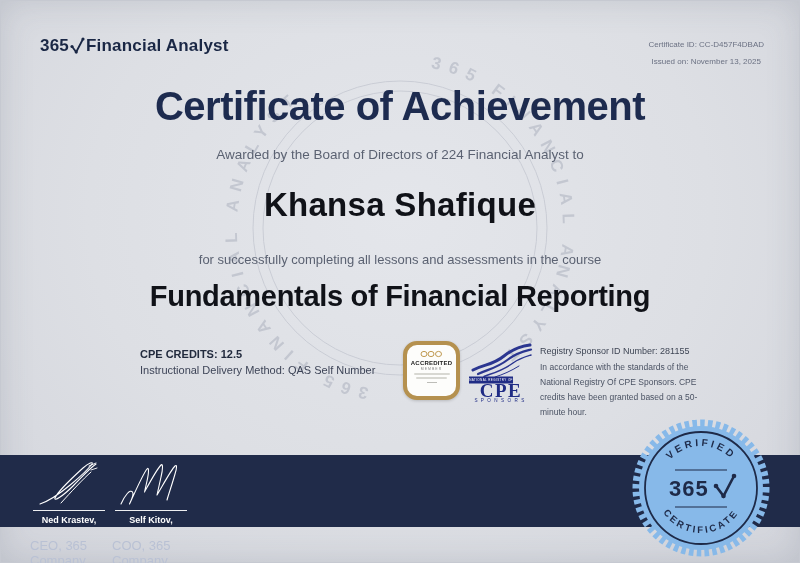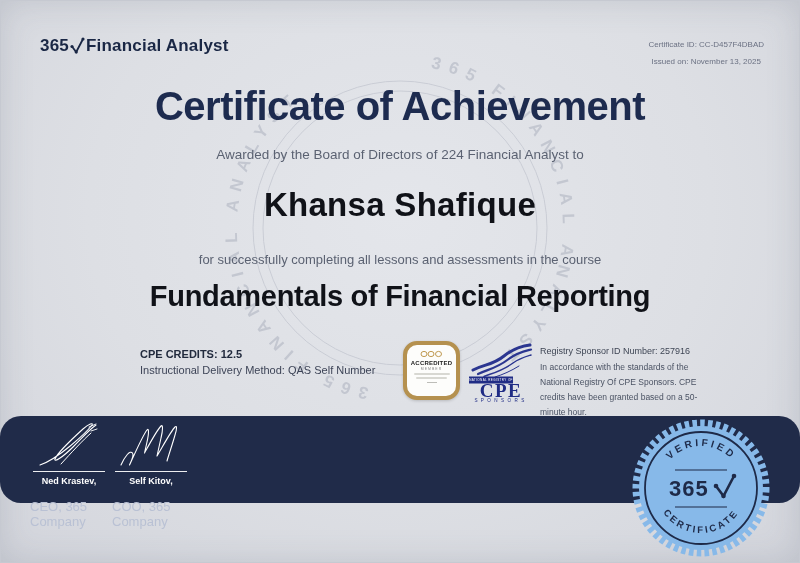--- a/index.html
+++ b/index.html
@@ -43,21 +43,21 @@
   .acc-label { font-size:6px; font-weight:700; color:#1c1c1c; letter-spacing:.2px; margin-top:2px; }
   .acc-member { font-size:3.5px; color:#8a8a8a; letter-spacing:1px; margin-top:1px; }
   .acc-bar { width:36px; height:2px; background:#d8d8d2; border-radius:1px; margin-top:2px; }
   .acc-bar.b2 { width:31px; }
   .acc-dash { width:10px; height:1px; background:#bdbdb8; margin-top:3px; }
   .cpe-sponsors { position:absolute; left:469px; top:343px; width:64px; height:60px; }
   .registry { position:absolute; left:540px; top:346px; width:176px; }
   .registry-id { font-size:9px; color:#3f4655; margin-bottom:4px; }
   .registry-note { font-size:8.5px; line-height:15px; color:#4a5263; }
   
-  .bar { position:absolute; left:0; top:416px; width:800px; height:87px; background:#202b49;border-radius:21px; }
+  .bar { position:absolute; left:0; top:455px; width:800px; height:72px; background:#202b49; }
   .sig { position:absolute; top:4px; width:78px; display:flex; flex-direction:column; align-items:center; }
   .sig-1 { left:30px; } .sig-2 { left:112px; }
   .sig svg { display:block; }
   .sig-line { width:72px; height:1px; background:rgba(255,255,255,.92); margin-top:1px; }
   .sig-name { font-size:9px; font-weight:700; color:#ffffff; margin-top:4px; }
   .sig-title { font-size:13px; color:#b9c1d4; margin-top:13px; }
   
   .seal { position:absolute; left:631px; top:418px; width:140px; height:140px; }
   .seal-arc-text { font-size:10px; font-weight:700; letter-spacing:3px; fill:#1e2a48; }
   .seal-arc-text.bottom { font-size:9.5px; letter-spacing:2.5px; }
@@ -124,21 +124,21 @@
       <path d="M15,33.5 C24,30 33,28 44,20 C51,15 57,13.5 62,12" fill="none" stroke="#2b3690" stroke-width="1.5" stroke-linecap="round"></path>
       <path d="M26,34 C34,31.5 42,28 50,23" fill="none" stroke="#2b3690" stroke-width="1" stroke-linecap="round"></path>
     </g>
     <rect x="0" y="33.5" width="44" height="7" fill="#202c85"></rect>
     <text x="22" y="38.4" text-anchor="middle" font-size="3" letter-spacing="0.4" fill="#ffffff">NATIONAL REGISTRY OF</text>
     <text x="32" y="54" text-anchor="middle" font-size="19" font-weight="bold" letter-spacing="1.5" font-family="'Liberation Serif','DejaVu Serif',serif" fill="#202c85">CPE</text>
     <text x="32" y="59" text-anchor="middle" font-size="4.6" letter-spacing="3.4" fill="#202c85">SPONSORS</text>
   </svg>
 
   <div class="registry">
-    <div class="registry-id">Registry Sponsor ID Number: 257916</div>
+    <div class="registry-id">Registry Sponsor ID Number: 281155</div>
     <p class="registry-note">In accordance with the standards of the National Registry Of CPE Sponsors. CPE credits have been granted based on a 50-minute hour.</p>
   </div>
 
   <footer class="bar">
     <div class="sig sig-1">
       <svg width="70" height="50" viewBox="0 0 70 50">
         <path d="M6,45 C24,39 52,13 58,5 C59.5,2.5 55,3.5 49,9 C38,19 23,34 21,39 C19.5,43 29,37 39,27 C49,17 56,9 62,5" fill="none" stroke="#ffffff" stroke-width="1.1" stroke-linecap="round"></path>
         <path d="M27,44 C37,33 49,20 57,13" fill="none" stroke="#ffffff" stroke-width="1" stroke-linecap="round"></path>
         <path d="M55,7 l7,-3 M57,11 l6,-2" fill="none" stroke="#ffffff" stroke-width="0.9" stroke-linecap="round"></path>
       </svg>

